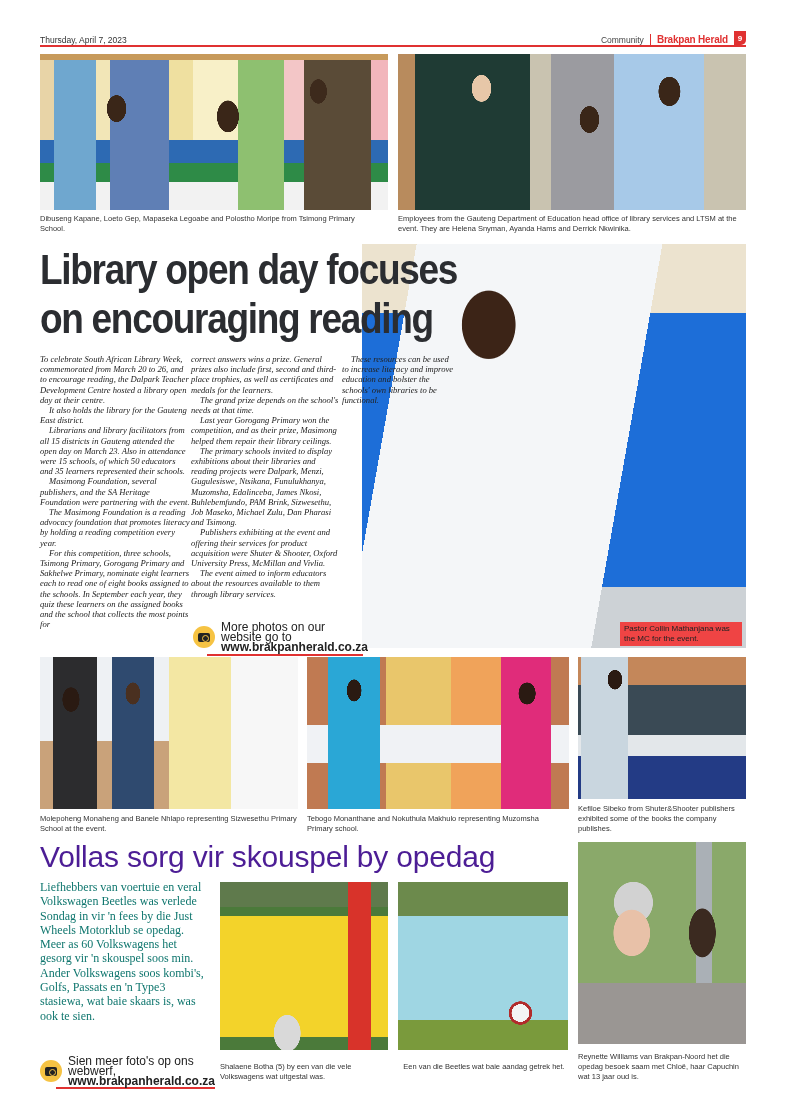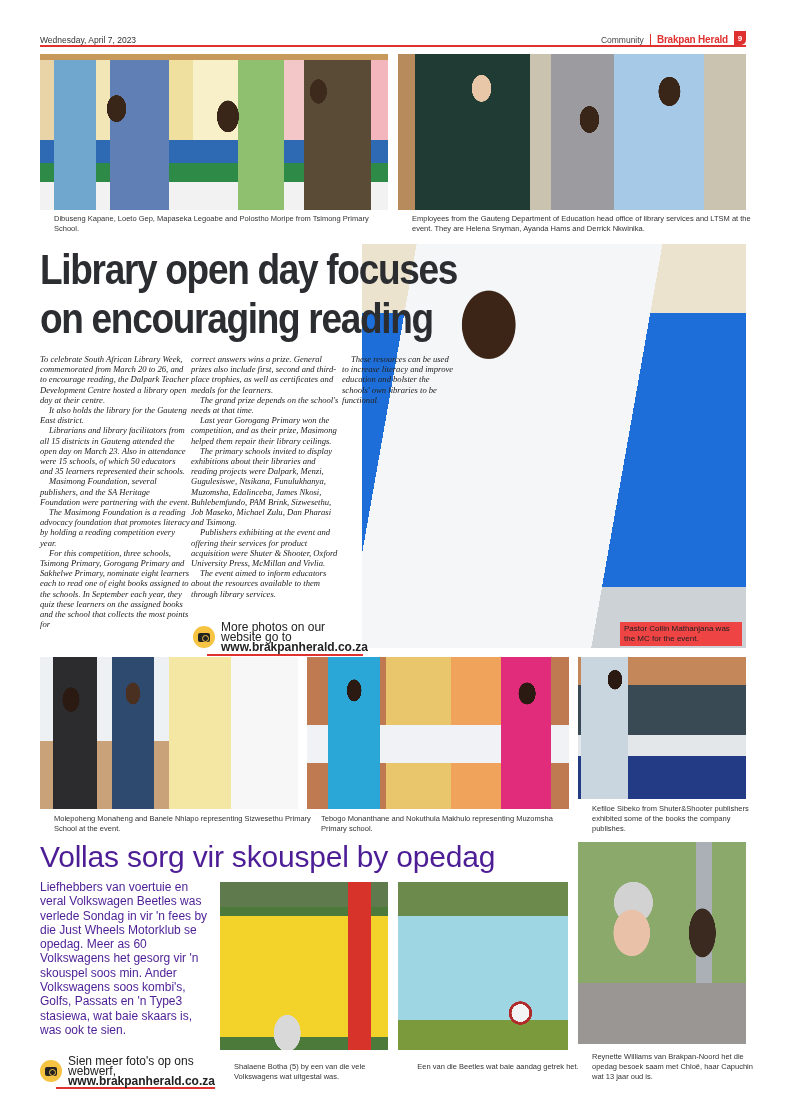--- a/index.html
+++ b/index.html
@@ -11,21 +11,21 @@
   .hdr-date { left: 40px; top: 35px; font-size: 8.5px; color: #333; font-family: "Liberation Sans", sans-serif; }
   .hdr-right { right: 40px; top: 31px; display: flex; align-items: flex-end; gap: 3px; font-size: 8.5px; }
   .hdr-section { color: #444; }
   .hdr-sep { width: 1px; height: 11px; background: #e03131; margin: 0 3px; }
   .hdr-brand { color: #e03131; font-weight: bold; font-size: 10px; letter-spacing: -0.2px; }
   .hdr-page { background: #e03131; color: #fff; font-weight: bold; font-size: 8px; width: 12px; height: 14px; border-radius: 0 0 5px 0; display: flex; align-items: center; justify-content: center; margin-left: 3px; }
   .hdr-rule { left: 40px; right: 40px; top: 45px; height: 2px; background: #e03131; }
 
   
   .photo { overflow: hidden; }
-  .cap { font-size: 7.5px; line-height: 10px; color: #333; margin-left: 14px; }
+  .cap { font-size: 7.5px; line-height: 10px; color: #333; }
 
   .p1 { left: 40px; top: 54px; width: 348px; height: 156px;
     background:
       linear-gradient(180deg, #c79a5b 0 4%, transparent 4%),
       radial-gradient(ellipse 16px 22px at 22% 35%, #3a2618 60%, transparent 62%),
       radial-gradient(ellipse 18px 26px at 54% 40%, #3a2618 60%, transparent 62%),
       radial-gradient(ellipse 14px 20px at 80% 24%, #3d2a1c 60%, transparent 62%),
       linear-gradient(90deg, transparent 4%, #6fa7cf 4% 16%, transparent 16% 20%, #5f7fb5 20% 37%, transparent 37% 57%, #8ec070 57% 70%, transparent 70% 76%, #5a4b37 76% 95%, transparent 95%),
       linear-gradient(180deg, transparent 0 55%, #2d6ab3 55% 70%, #2e8b47 70% 82%, #f2f2f2 82%),
       linear-gradient(90deg, #e8d4a7 0 12%, #f2e6b7 12% 28%, #efe0a0 28% 44%, #f8f0c8 44% 60%, #f3c6c7 60% 80%, #f2b6bc 80%);
@@ -105,26 +105,26 @@
 
   
   .promo { display: flex; align-items: center; gap: 6px; }
   .cam { width: 22px; height: 22px; border-radius: 50%; background: #f6c343; position: relative; flex: none; }
   .cam::before { content: ""; position: absolute; left: 5px; top: 7px; width: 12px; height: 9px; background: #222; border-radius: 2px; }
   .cam::after { content: ""; position: absolute; left: 8.5px; top: 9px; width: 5px; height: 5px; border-radius: 50%; border: 1px solid #f6c343; }
   .promo-txt { font-size: 12px; line-height: 10px; color: #222; }
   .promo-url { font-weight: bold; }
   .promo-rule { height: 2px; background: #e03131; }
 
-  .af-intro { left: 40px; top: 880px; width: 170px; font-family: Liberation Sans, sans-serif; font-size: 12px; line-height: 14.3px; color: #4c1d95; }
+  .af-intro { left: 40px; top: 880px; width: 170px; font-family: Liberation Serif, serif; font-size: 12px; line-height: 14.3px; color: #0f766e; }
 </style>
 </head>
 <body>
 
-<div class="abs hdr-date">Wednesday, April 7, 2023</div>
+<div class="abs hdr-date">Thursday, April 7, 2023</div>
 <div class="abs hdr-right">
   <span class="hdr-section">Community</span>
   <span class="hdr-sep"></span>
   <span class="hdr-brand">Brakpan Herald</span>
   <span class="hdr-page">9</span>
 </div>
 <div class="abs hdr-rule"></div>
 
 <div class="abs photo p1"></div>
 <div class="abs cap" style="left:40px; top:214px; width:330px;">Dibuseng Kapane, Loeto Gep, Mapaseka Legoabe and Polostho Moripe from Tsimong Primary School.</div>

